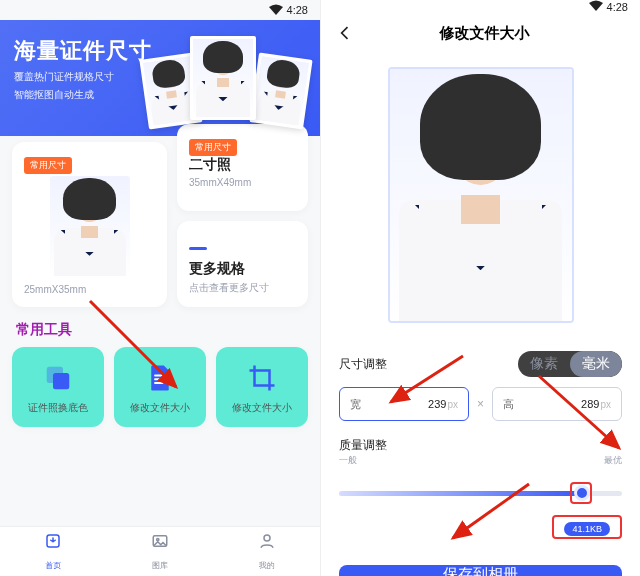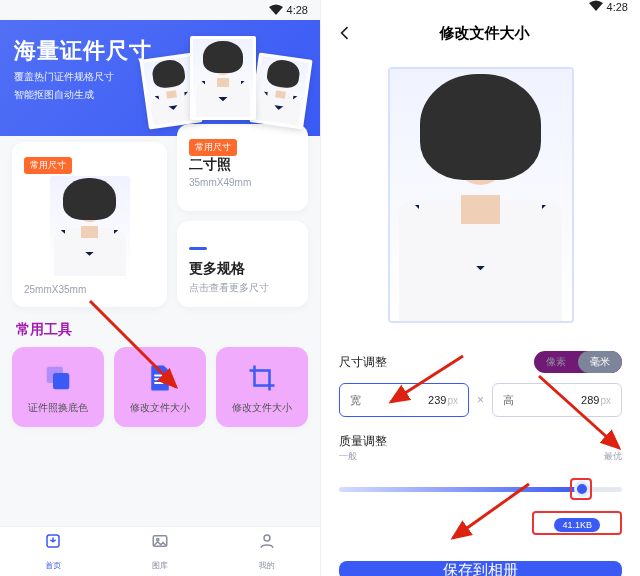--- a/index.html
+++ b/index.html
@@ -24,54 +24,54 @@
     .cards-row { display: flex; gap: 10px; padding: 0 12px; margin-top: -12px; }
     .card { flex: 1; background: #fff; border-radius: 12px; padding: 12px; box-shadow: 0 2px 8px rgba(0,0,0,.04); position: relative; }
     .badge { display: inline-block; font-size: 9px; color: #fff; background: #ff6a2c; padding: 2px 6px; border-radius: 3px; }
     .card-photo { width: 80px; height: 100px; margin: 2px auto 8px; position: relative; }
     .card-title { font-size: 14px; font-weight: 600; color: #222; }
     .card-sub { font-size: 10px; color: #9aa0b1; margin-top: 3px; }
     .card.left { margin-top: 18px; }
     .divider-min { width: 18px; height: 3px; border-radius: 2px; background: #3a5af5; margin: 14px 0 10px; }
     .section-title { font-size: 14px; font-weight: 700; padding: 14px 16px 8px; color: #a21caf; }
     .tools-row { display: flex; padding: 0 12px; gap: 10px; }
-    .tool { flex: 1; background: #f0abfc; border-radius: 12px; padding: 16px 4px 12px; text-align: center; box-shadow: 0 2px 8px rgba(0,0,0,.03); }
+    .tool { flex: 1; background: #5eead4; border-radius: 12px; padding: 16px 4px 12px; text-align: center; box-shadow: 0 2px 8px rgba(0,0,0,.03); }
     .tool-icon { width: 30px; height: 30px; margin: 0 auto 8px; color: #3a5af5; }
     .tool-label { font-size: 10px; color: #555; }
     .bottom-nav { margin-top: auto; height: 50px; background: #fff; display: flex; border-top: 1px solid #eee; }
     .nav-item { flex: 1; display: flex; flex-direction: column; align-items: center; justify-content: center; gap: 10px; font-size: 8px; color: #8a8f9f; }
     .nav-item.active { color: #3a5af5; }
     .nav-icon { width: 18px; height: 18px; }
     .arrow { position: absolute; z-index: 60; pointer-events: none; }
     .arrow svg { overflow: visible; }
     .header-right { display: flex; align-items: center; padding: 10px 14px; gap: 8px; }
     .back-arrow { width: 20px; height: 20px; }
     .header-title { flex: 1; text-align: center; font-size: 15px; font-weight: 600; margin-left: -20px; }
     .preview { padding: 14px 0 20px; display: flex; justify-content: center; }
     .preview-photo { width: 186px; height: 256px; border: 2px solid #d7e0ff; border-radius: 4px; position: relative; overflow: hidden; background: #fff; }
     .controls { padding: 8px 18px; }
     .row-head { display: flex; justify-content: space-between; align-items: center; margin-bottom: 10px; }
     .ctl-label { font-size: 12px; color: #222; font-weight: 500; }
-    .unit-toggle { display: flex; background: #701a75; border-radius: 14px; overflow: hidden; font-size: 10px; }
+    .unit-toggle { display: flex; background: #404040; border-radius: 14px; overflow: hidden; font-size: 14px; }
     .unit-toggle span { padding: 4px 12px; color: #8a8f9f; }
     .unit-toggle .active { background: #7c8599; color: #fff; border-radius: 14px; }
     .dim-row { display: flex; align-items: center; gap: 8px; }
     .dim-box { flex: 1; border: 1px solid #cdd3e0; border-radius: 6px; height: 34px; display: flex; align-items: center; padding: 0 10px; font-size: 11px; justify-content: space-between; }
     .dim-box.selected { border-color: #3a5af5; }
     .dim-label { color: #666; }
     .dim-val { font-size: 11px; color: #222; }
     .dim-unit { font-size: 10px; color: #bbb; margin-left: 1px; }
     .mult { color: #aaa; font-size: 12px; }
     .quality { margin-top: 16px; }
     .slider-row { position: relative; margin-top: 12px; height: 28px; }
     .slider-labels { display: flex; justify-content: space-between; font-size: 9px; color: #9aa0b1; }
     .slider-track { position: absolute; left: 0; right: 0; top: 12px; height: 5px; border-radius: 3px; background: linear-gradient(to right,#d5dcff,#3a5af5 85%,#e5e8f0 85%); }
     .slider-thumb { position: absolute; top: 6px; left: 83%; width: 16px; height: 16px; border-radius: 50%; background: #3a5af5; border: 3px solid #e5eafc; }
     .size-pill { margin-top: 10px; margin-left: auto; width: fit-content; font-size: 9px; background: #3a5af5; color: #fff; padding: 2px 8px; border-radius: 9px; }
-    .pill-frame { border: 2px solid #e33; border-radius: 4px; padding: 1px 20px; display: inline-block; }
+    .pill-frame { border: 2px solid #e33; border-radius: 4px; padding: 1px 10px; display: inline-block; }
     .thumb-frame { position: absolute; top: 3px; left: 81.5%; width: 22px; height: 22px; border: 2px solid #e33; border-radius: 4px; }
     .save-btn { margin: 18px 18px 10px; height: 42px; border-radius: 8px; background: #3a5af5; color: #fff; font-size: 15px; font-weight: 500; display: flex; align-items: center; justify-content: center; }
   </style>
 </head>
 <body>
 
 <div class="screen">
   <div class="status-bar">
     <span><svg width="14" height="11" viewBox="0 0 14 11">
           <path d="M7 11 L0 3 Q7 -2 14 3 Z" fill="#222"></path>

